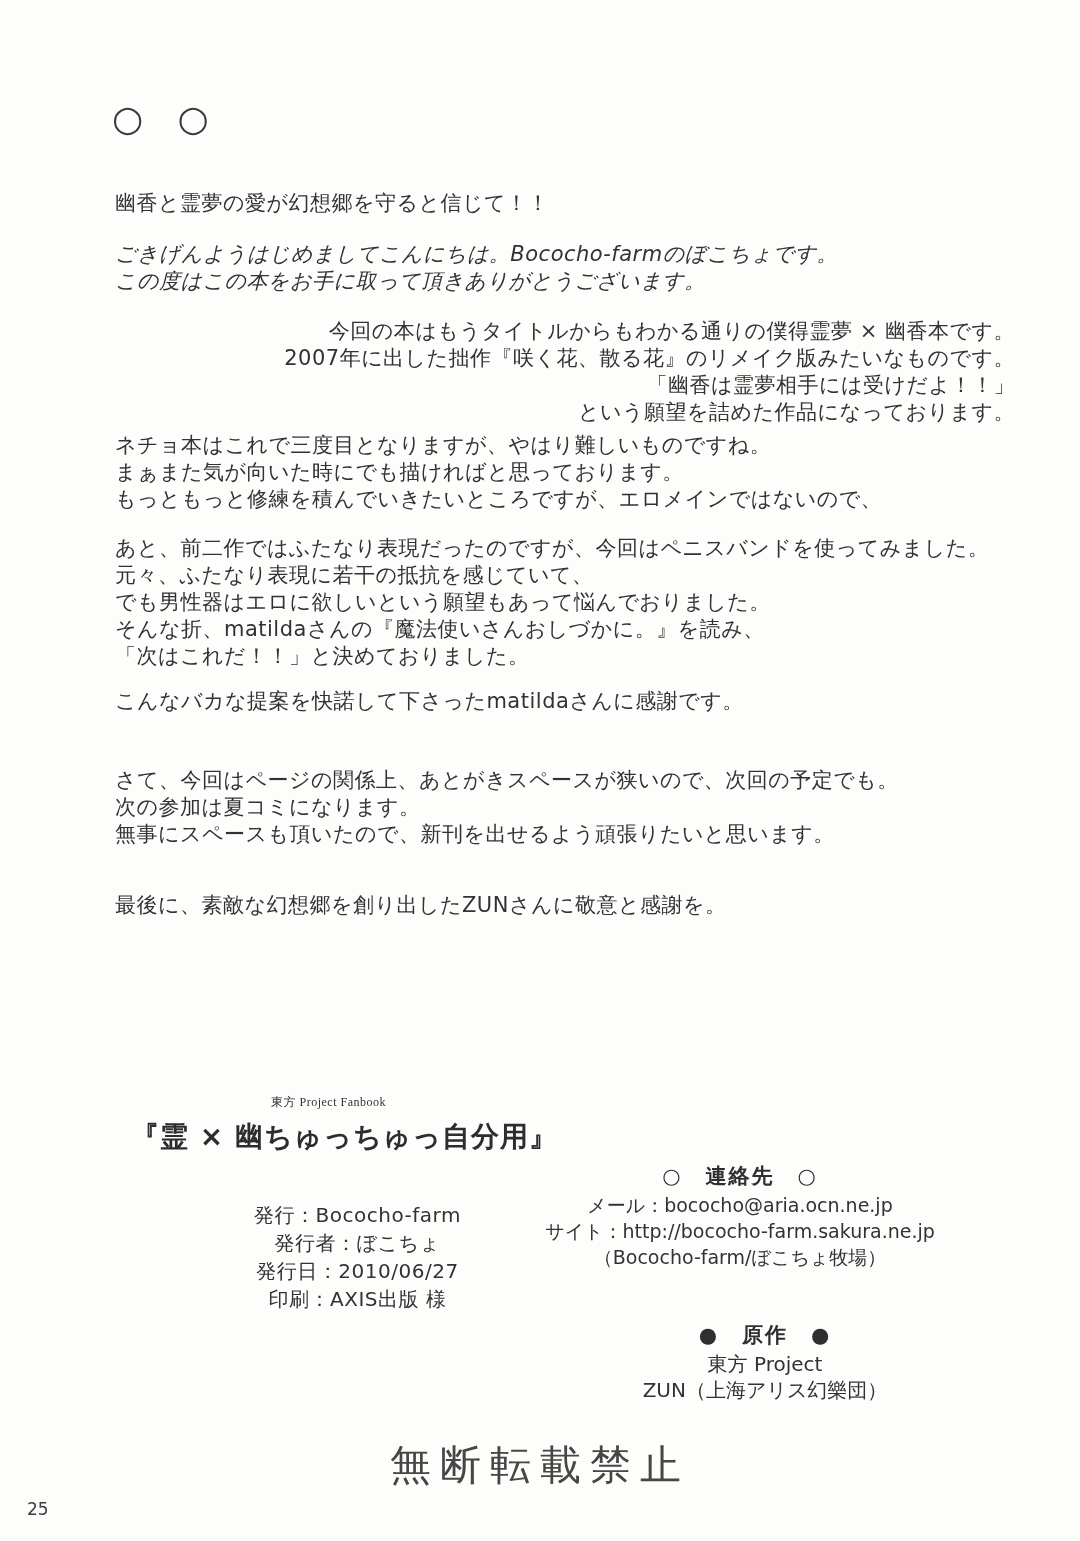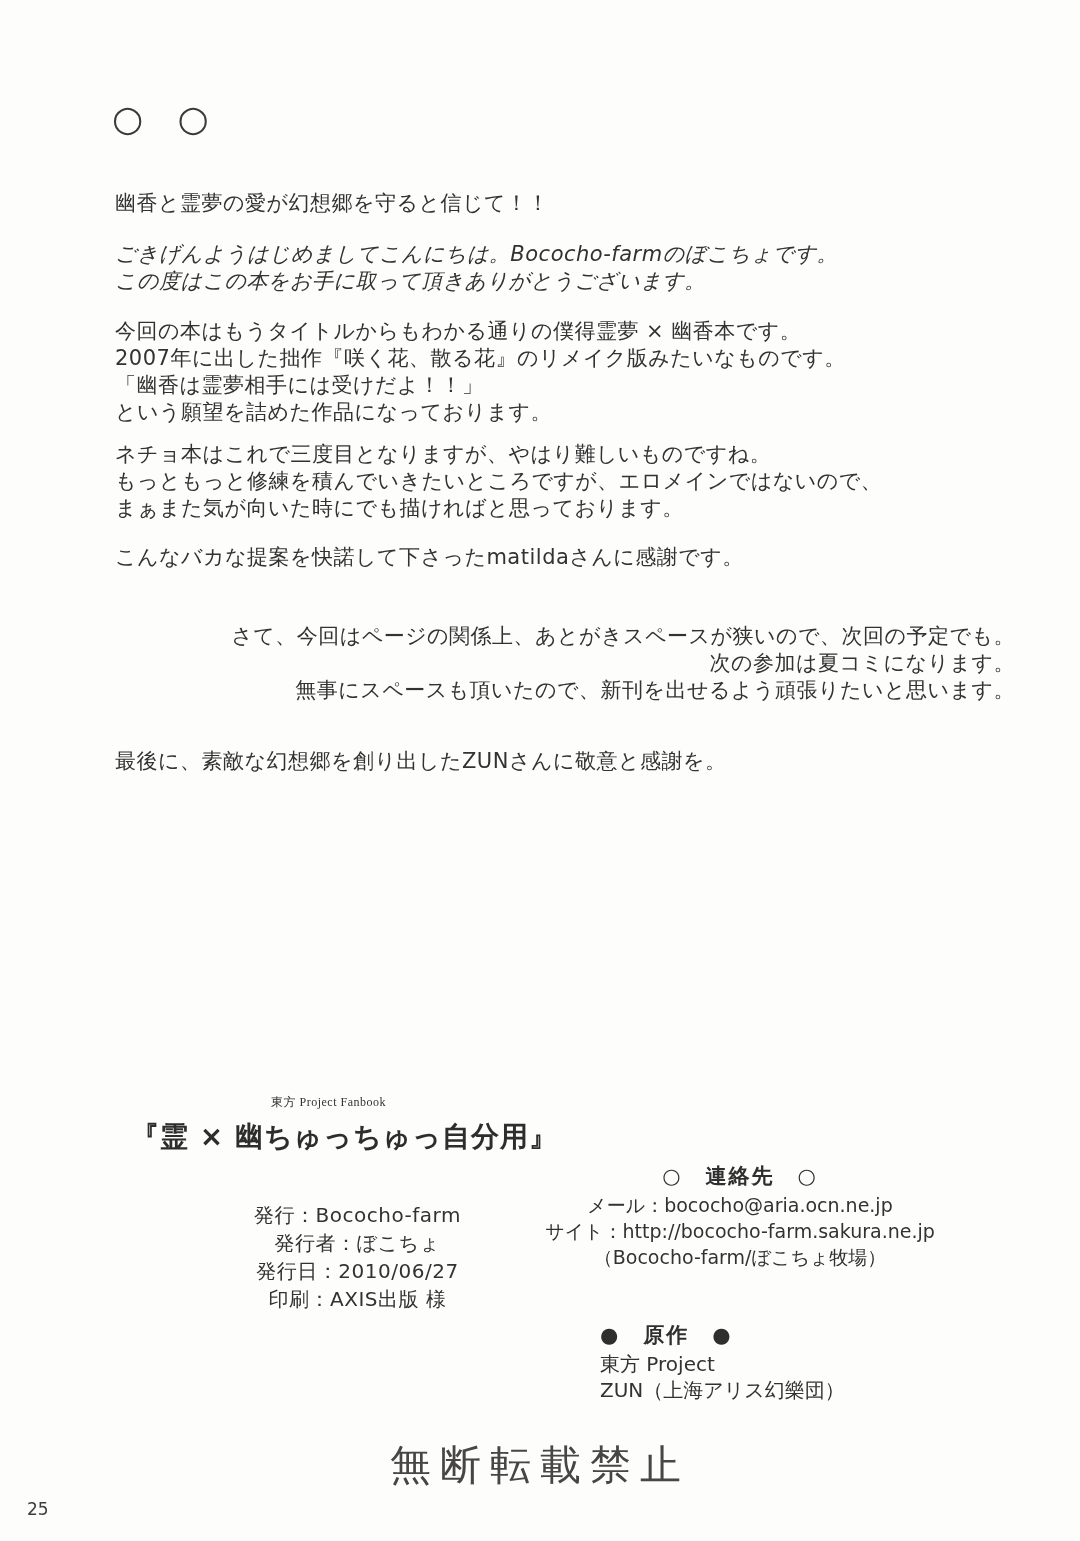--- a/index.html
+++ b/index.html
@@ -43,25 +43,25 @@
     top: 190px;
     width: 900px;
     font-size: 21px;
     line-height: 27px;
     letter-spacing: 0.5px;
   }
   .para { margin: 0; }
   .para .line { white-space: nowrap; }
   .para.p1 { margin-bottom: 24px; }
   .para.p2 { margin-bottom: 23px; font-style: italic; }
-  .para.p3 { margin-bottom: 15px; }
+  .para.p3 { margin-bottom: 6px; text-align: right; }
   .para.p4 { margin-bottom: 22px; }
   .para.p5 { margin-bottom: 18px; }
   .para.p6 { margin-bottom: 52px; }
-  .para.p7 { margin-bottom: 44px; text-align: right; }
+  .para.p7 { margin-bottom: 44px; }
   .fanbook-label {
     position: absolute;
     left: 271px;
     top: 1094px;
     font-size: 12px;
     letter-spacing: 0.5px;
     white-space: nowrap;
     font-family: Liberation Serif, serif;
   }
   .book-title {
@@ -99,20 +99,21 @@
     font-weight: bold;
     letter-spacing: 2px;
     margin-bottom: 3px;
     color: #2f2f2f;
   }
   .original-block {
     position: absolute;
     left: 600px;
     top: 1322px;
     width: 330px;
+    text-align: center;
     font-size: 20px;
     line-height: 26px;
   }
   .notice {
     position: absolute;
     left: 0;
     top: 1438px;
     width: 1080px;
     text-align: center;
     font-family: "DejaVu Serif", serif;
@@ -147,22 +148,29 @@
       <div class="line">この度はこの本をお手に取って頂きありがとうございます。</div>
     </div>
     <div class="para p3">
       <div class="line">今回の本はもうタイトルからもわかる通りの僕得霊夢 × 幽香本です。</div>
       <div class="line">2007年に出した拙作『咲く花、散る花』のリメイク版みたいなものです。</div>
       <div class="line">「幽香は霊夢相手には受けだよ！！」</div>
       <div class="line">という願望を詰めた作品になっております。</div>
     </div>
     <div class="para p4">
       <div class="line">ネチョ本はこれで三度目となりますが、やはり難しいものですね。</div>
+      <div class="line">まぁまた気が向いた時にでも描ければと思っております。</div>
       <div class="line">もっともっと修練を積んでいきたいところですが、エロメインではないので、</div>
-      <div class="line">まぁまた気が向いた時にでも描ければと思っております。</div>
+    </div>
+    <div class="para p5">
+      <div class="line">あと、前二作ではふたなり表現だったのですが、今回はペニスバンドを使ってみました。</div>
+      <div class="line">元々、ふたなり表現に若干の抵抗を感じていて、</div>
+      <div class="line">でも男性器はエロに欲しいという願望もあって悩んでおりました。</div>
+      <div class="line">そんな折、matildaさんの『魔法使いさんおしづかに。』を読み、</div>
+      <div class="line">「次はこれだ！！」と決めておりました。</div>
     </div>
     <div class="para p6">
       <div class="line">こんなバカな提案を快諾して下さったmatildaさんに感謝です。</div>
     </div>
     <div class="para p7">
       <div class="line">さて、今回はページの関係上、あとがきスペースが狭いので、次回の予定でも。</div>
       <div class="line">次の参加は夏コミになります。</div>
       <div class="line">無事にスペースも頂いたので、新刊を出せるよう頑張りたいと思います。</div>
     </div>
     <div class="para p8">

